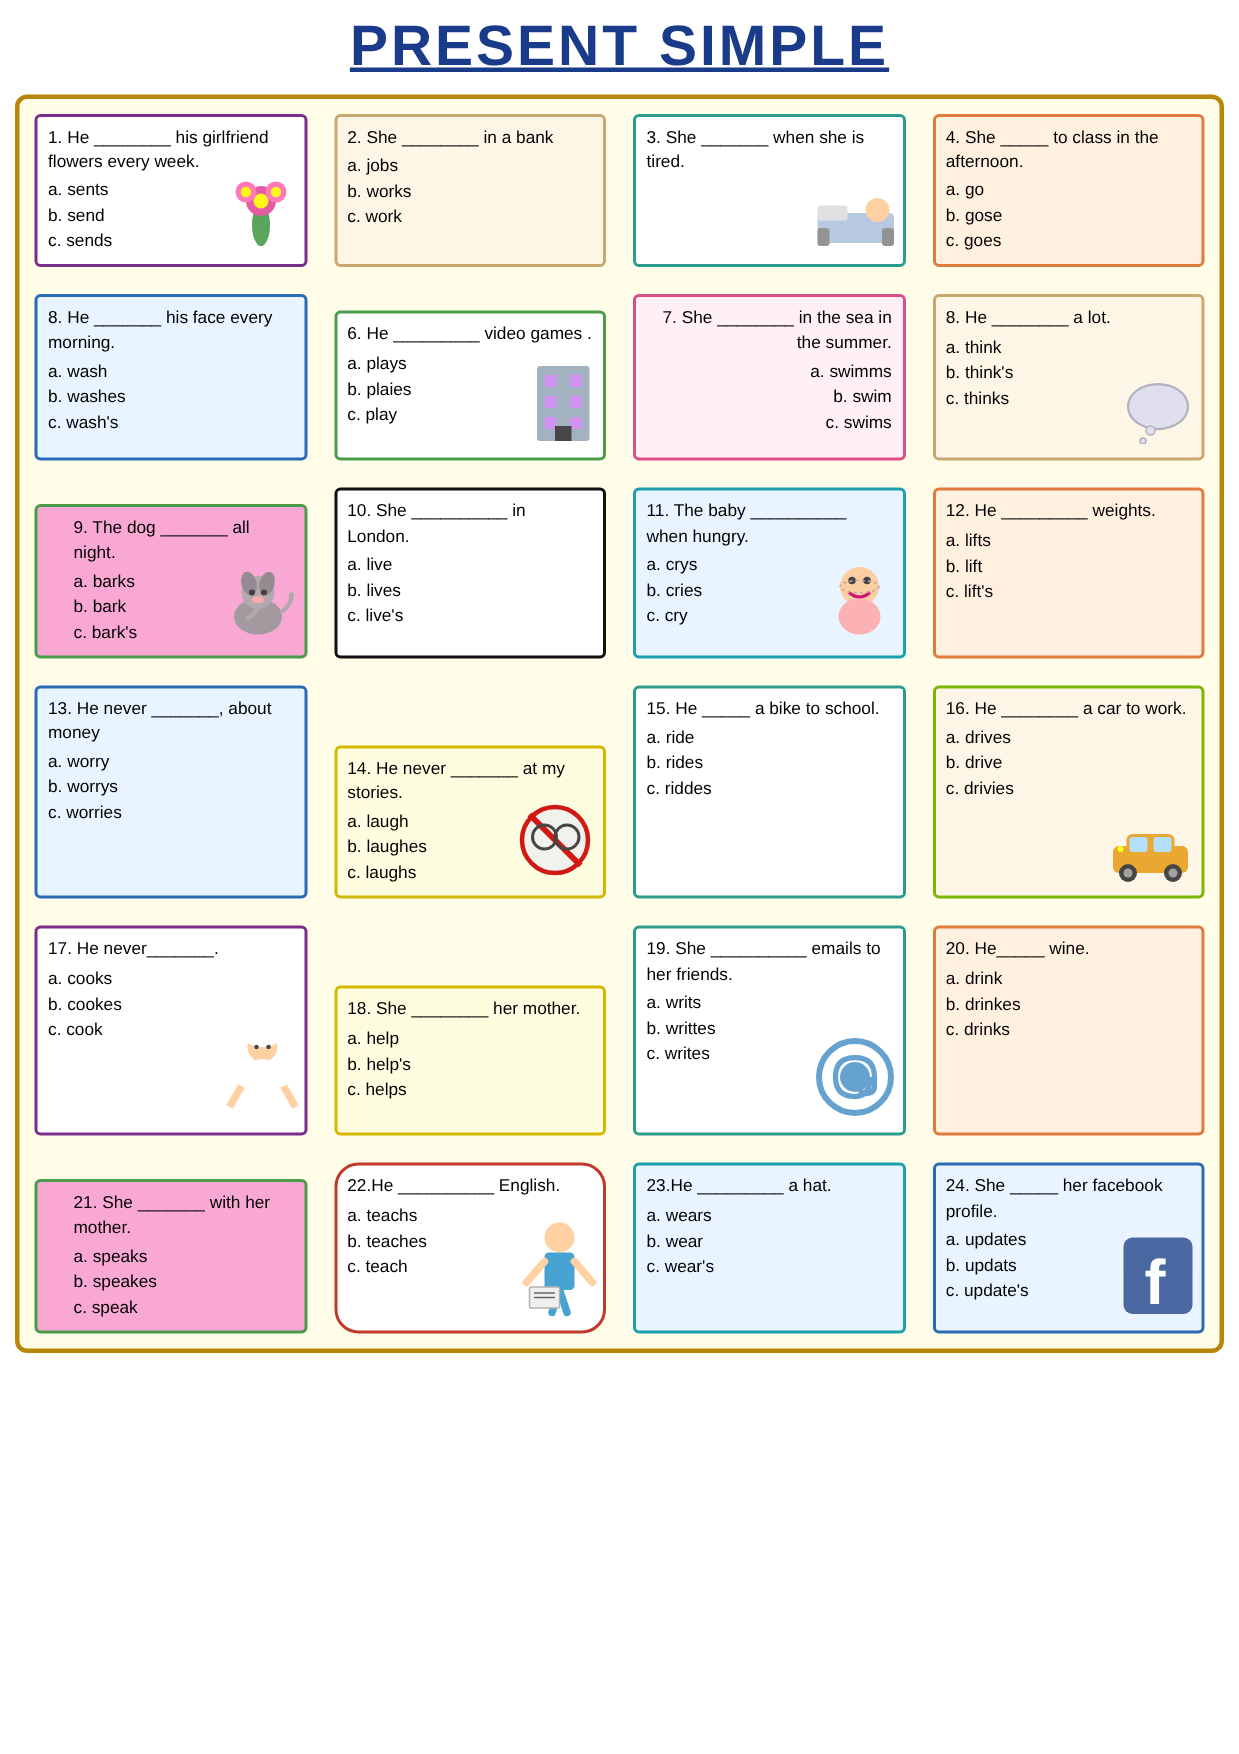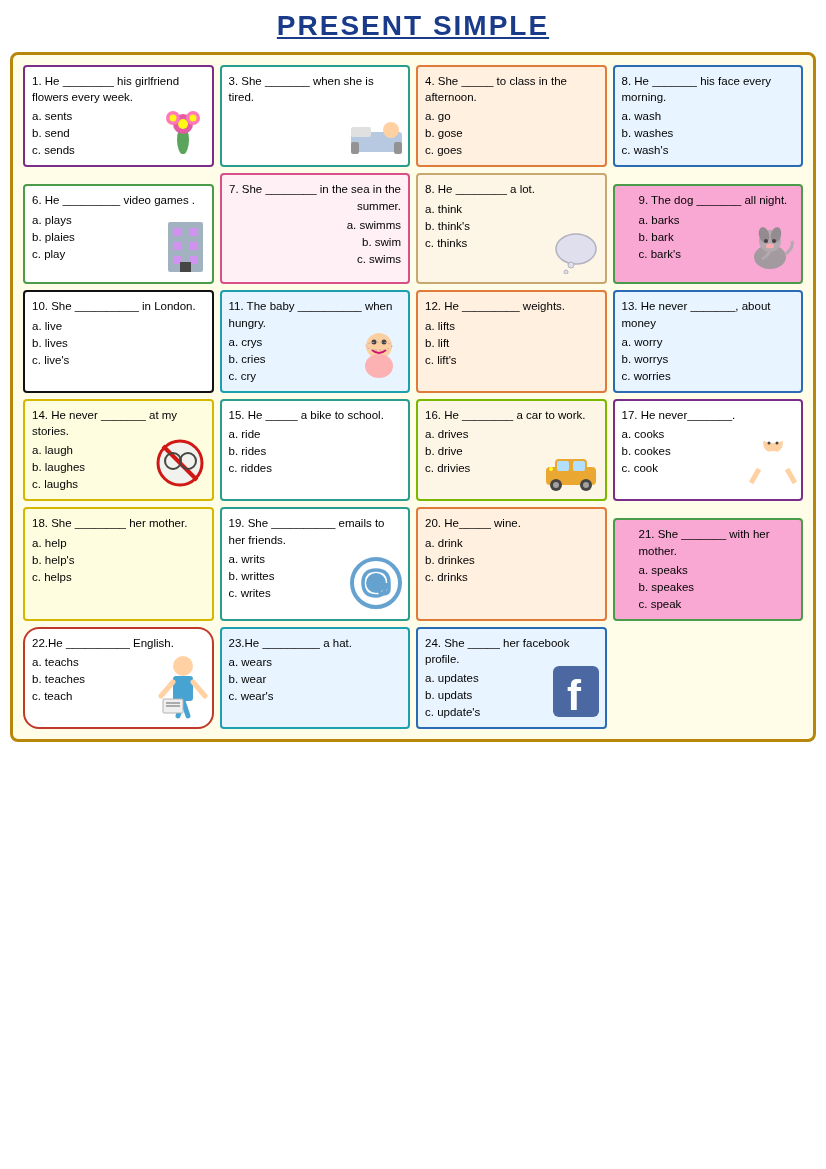--- a/index.html
+++ b/index.html
@@ -5,38 +5,38 @@
     * { box-sizing: border-box; margin: 0; padding: 0; }
     body {
       background: #fff;
       font-family: Arial, sans-serif;
       width: 826px;
       min-height: 1169px;
       padding: 10px;
     }
     .page-title {
       text-align: center;
-      font-size: 28px;
+      font-size: 38px;
       font-weight: bold;
       color: #1a3a8a;
       font-family: 'Comic Sans MS', cursive, sans-serif;
       letter-spacing: 2px;
       margin-bottom: 10px;
       text-decoration: underline;
     }
     .outer-box {
       background: #fffde7;
       border: 3px solid #b8860b;
       border-radius: 8px;
       padding: 10px;
     }
     .grid {
       display: grid;
       grid-template-columns: repeat(4, 1fr);
-      gap: 6px;
+      gap: 18px;
     }
     .cell {
       border: 2px solid;
       border-radius: 4px;
       padding: 6px 7px;
       font-size: 11.5px;
       line-height: 1.4;
       position: relative;
       min-height: 100px;
       background: #fff;
@@ -58,21 +58,21 @@
     }
     
     .border-purple { border-color: #7b2d8b; }
     .border-tan { border-color: #c8a870; }
     .border-teal { border-color: #2a9d8f; }
     .border-orange { border-color: #e07b39; }
     .border-blue { border-color: #2a6bb5; }
     .border-green { border-color: #4a9b4a; margin-top: 11px; }
     .border-pink { border-color: #d94f8a; text-align: right; }
     .border-black { border-color: #111; }
-    .border-yellow { border-color: #d4b800; }
+    .border-yellow { border-color: #d4b800; margin-top: 40px; }
     .border-red { border-color: #c0392b; border-radius: 16px; }
     .border-cyan { border-color: #1ca0b0; }
     .border-lime { border-color: #7ab800; }
     
     .bg-yellow { background: #fffde0; }
     .bg-blue { background: #e8f4ff; }
     .bg-peach { background: #fff0e0; }
     .bg-green { background: #f9a8d4; padding-left: 24px; }
     .bg-pink { background: #fff0f5; }
     .bg-tan { background: #fdf5e6; }
@@ -98,20 +98,31 @@
             <ellipse cx="25" cy="38" rx="6" ry="14" fill="#4a9b4a"></ellipse>
             <circle cx="25" cy="22" r="10" fill="#e04a9b"></circle>
             <circle cx="25" cy="22" r="5" fill="#fff700"></circle>
             <circle cx="15" cy="16" r="7" fill="#ff6ab0"></circle>
             <circle cx="35" cy="16" r="7" fill="#ff6ab0"></circle>
             <circle cx="15" cy="16" r="3.5" fill="#fff700"></circle>
             <circle cx="35" cy="16" r="3.5" fill="#fff700"></circle>
             <rect x="22" y="36" width="6" height="16" fill="#4a9b4a" rx="3"></rect>
           </svg></div>
   </div>
+      <div class="cell border-tan bg-tan">
+    <div class="cell-content">
+      <div class="question">2. She ________ in a bank</div>
+      <div class="options">
+        <div>a. jobs</div>
+            <div>b. works</div>
+            <div>c. work</div>
+      </div>
+    </div>
+
+  </div>
       <div class="cell border-teal bg-white">
     <div class="cell-content">
       <div class="question">3. She _______ when she is tired.</div>
     </div>
     <div class="cell-img"><svg width="55" height="45" viewBox="0 0 55 45">
             <rect x="2" y="20" width="51" height="20" fill="#b0c4de" rx="3"></rect>
             <rect x="2" y="15" width="20" height="10" fill="#ddd" rx="2"></rect>
             <rect x="2" y="30" width="8" height="12" fill="#888" rx="2"></rect>
             <rect x="45" y="30" width="8" height="12" fill="#888" rx="2"></rect>
             <circle cx="42" cy="18" r="8" fill="#ffcc99"></circle>

